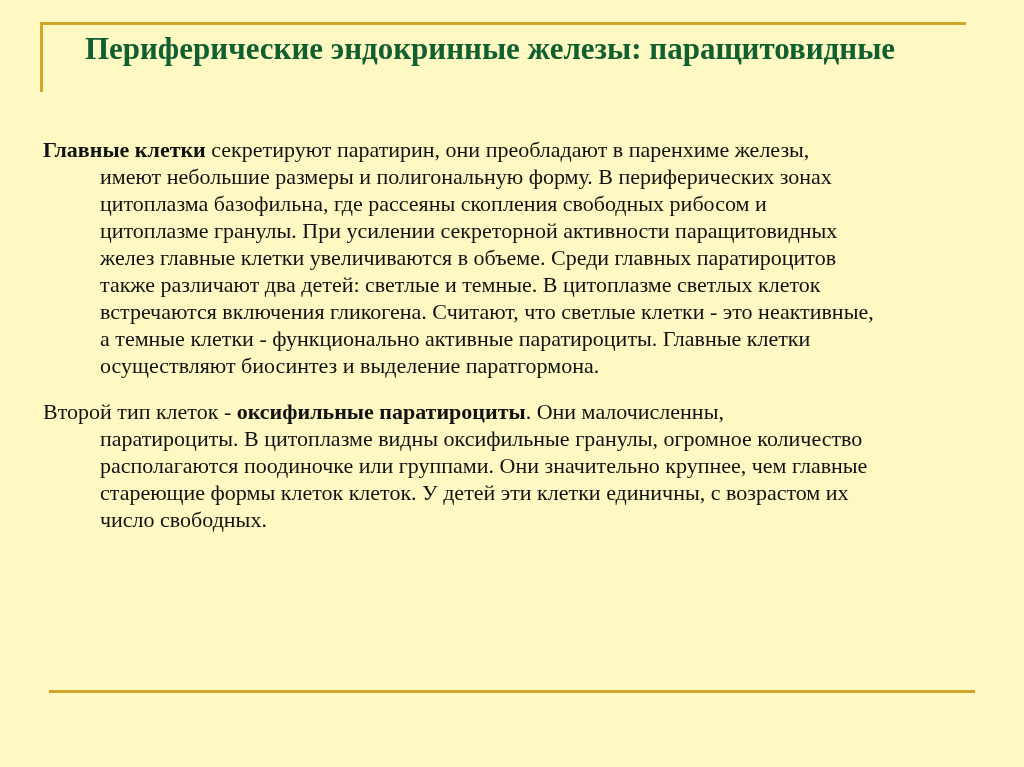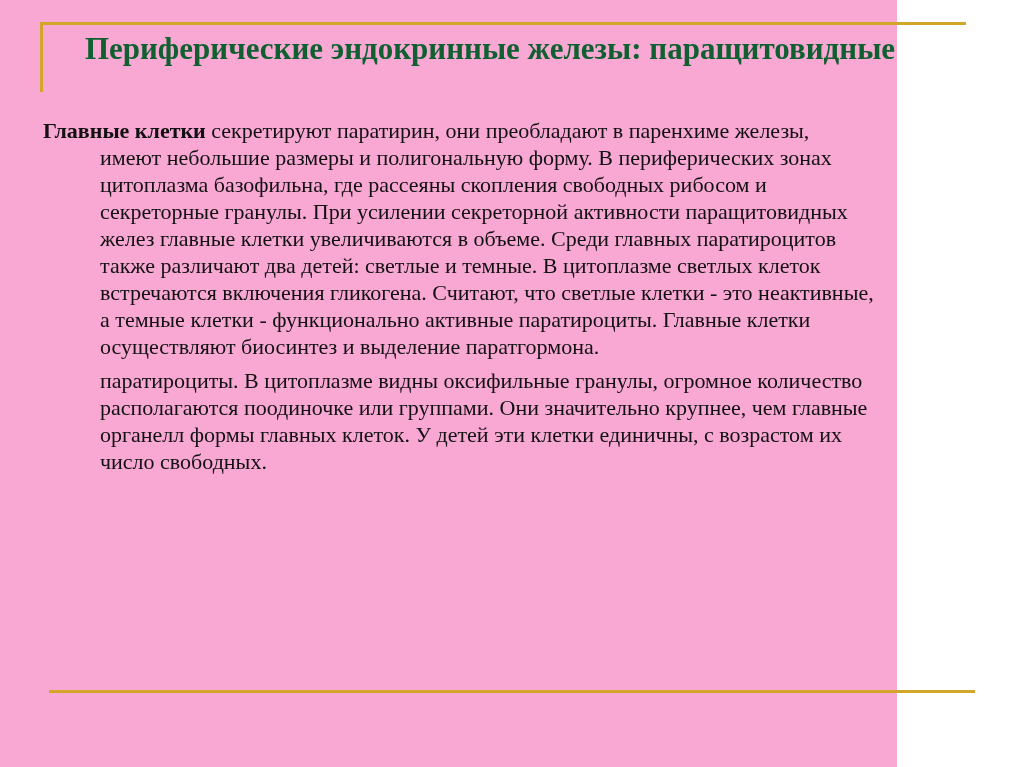--- a/index.html
+++ b/index.html
@@ -10,23 +10,23 @@
     body {
       width: 1024px;
       height: 767px;
       position: relative;
       overflow: hidden;
       font-family: "Liberation Serif", "DejaVu Serif", serif;
     }
     .slide {
       position: absolute;
       left: 0; top: 0;
-      width: 897px;
+      width: 1024px;
       height: 767px;
-      background: #f9a8d4;
+      background: #fef9c3;
     }
     .rule-top {
       position: absolute;
       left: 40px;
       top: 22px;
       width: 926px;
       height: 3px;
       background: #d2a628;
     }
     .rule-left {
@@ -74,20 +74,21 @@
       padding-left: 41px;
       text-indent: -41px;
     }
     .para .line {
       display: block;
       white-space: nowrap;
     }
     .para .line.first {
       text-indent: 0;
       margin-left: -41px;
+      margin-top: 19px;
     }
     .para .line.cont {
       text-indent: 0;
       margin-left: 16px;
     }
     b { font-weight: bold; }
   </style>
 </head>
 <body>
 
@@ -97,30 +98,31 @@
 
   <h1 class="title">
     <span>Периферические эндокринные железы: паращитовидные</span>
   </h1>
 
   <div class="body">
     <p class="para">
       <span class="line first"><b>Главные клетки</b><span> секретируют паратирин, они преобладают в паренхиме железы,</span></span>
       <span class="line cont">имеют небольшие размеры и полигональную форму. В периферических зонах</span>
       <span class="line cont">цитоплазма базофильна, где рассеяны скопления свободных рибосом и</span>
-      <span class="line cont">секреторные гранулы. При усилении секреторной активности паращитовидных</span>
+      <span class="line cont">цитоплазме гранулы. При усилении секреторной активности паращитовидных</span>
       <span class="line cont">желез главные клетки увеличиваются в объеме. Среди главных паратироцитов</span>
       <span class="line cont">также различают два детей: светлые и темные. В цитоплазме светлых клеток</span>
       <span class="line cont">встречаются включения гликогена. Считают, что светлые клетки - это неактивные,</span>
       <span class="line cont">а темные клетки - функционально активные паратироциты. Главные клетки</span>
       <span class="line cont">осуществляют биосинтез и выделение паратгормона.</span>
     </p>
 
     <p class="para">
+      <span class="line first"><span>Второй тип клеток - </span><b>оксифильные паратироциты</b><span>. Они малочисленны,</span></span>
       <span class="line cont">паратироциты. В цитоплазме видны оксифильные гранулы, огромное количество</span>
       <span class="line cont">располагаются поодиночке или группами. Они значительно крупнее, чем главные</span>
-      <span class="line cont">органелл формы главных клеток. У детей эти клетки единичны, с возрастом их</span>
+      <span class="line cont">стареющие формы клеток клеток. У детей эти клетки единичны, с возрастом их</span>
       <span class="line cont">число свободных.</span>
     </p>
   </div>
 
   <div class="rule-bottom"></div>
 </div>
 
 </body></html>

